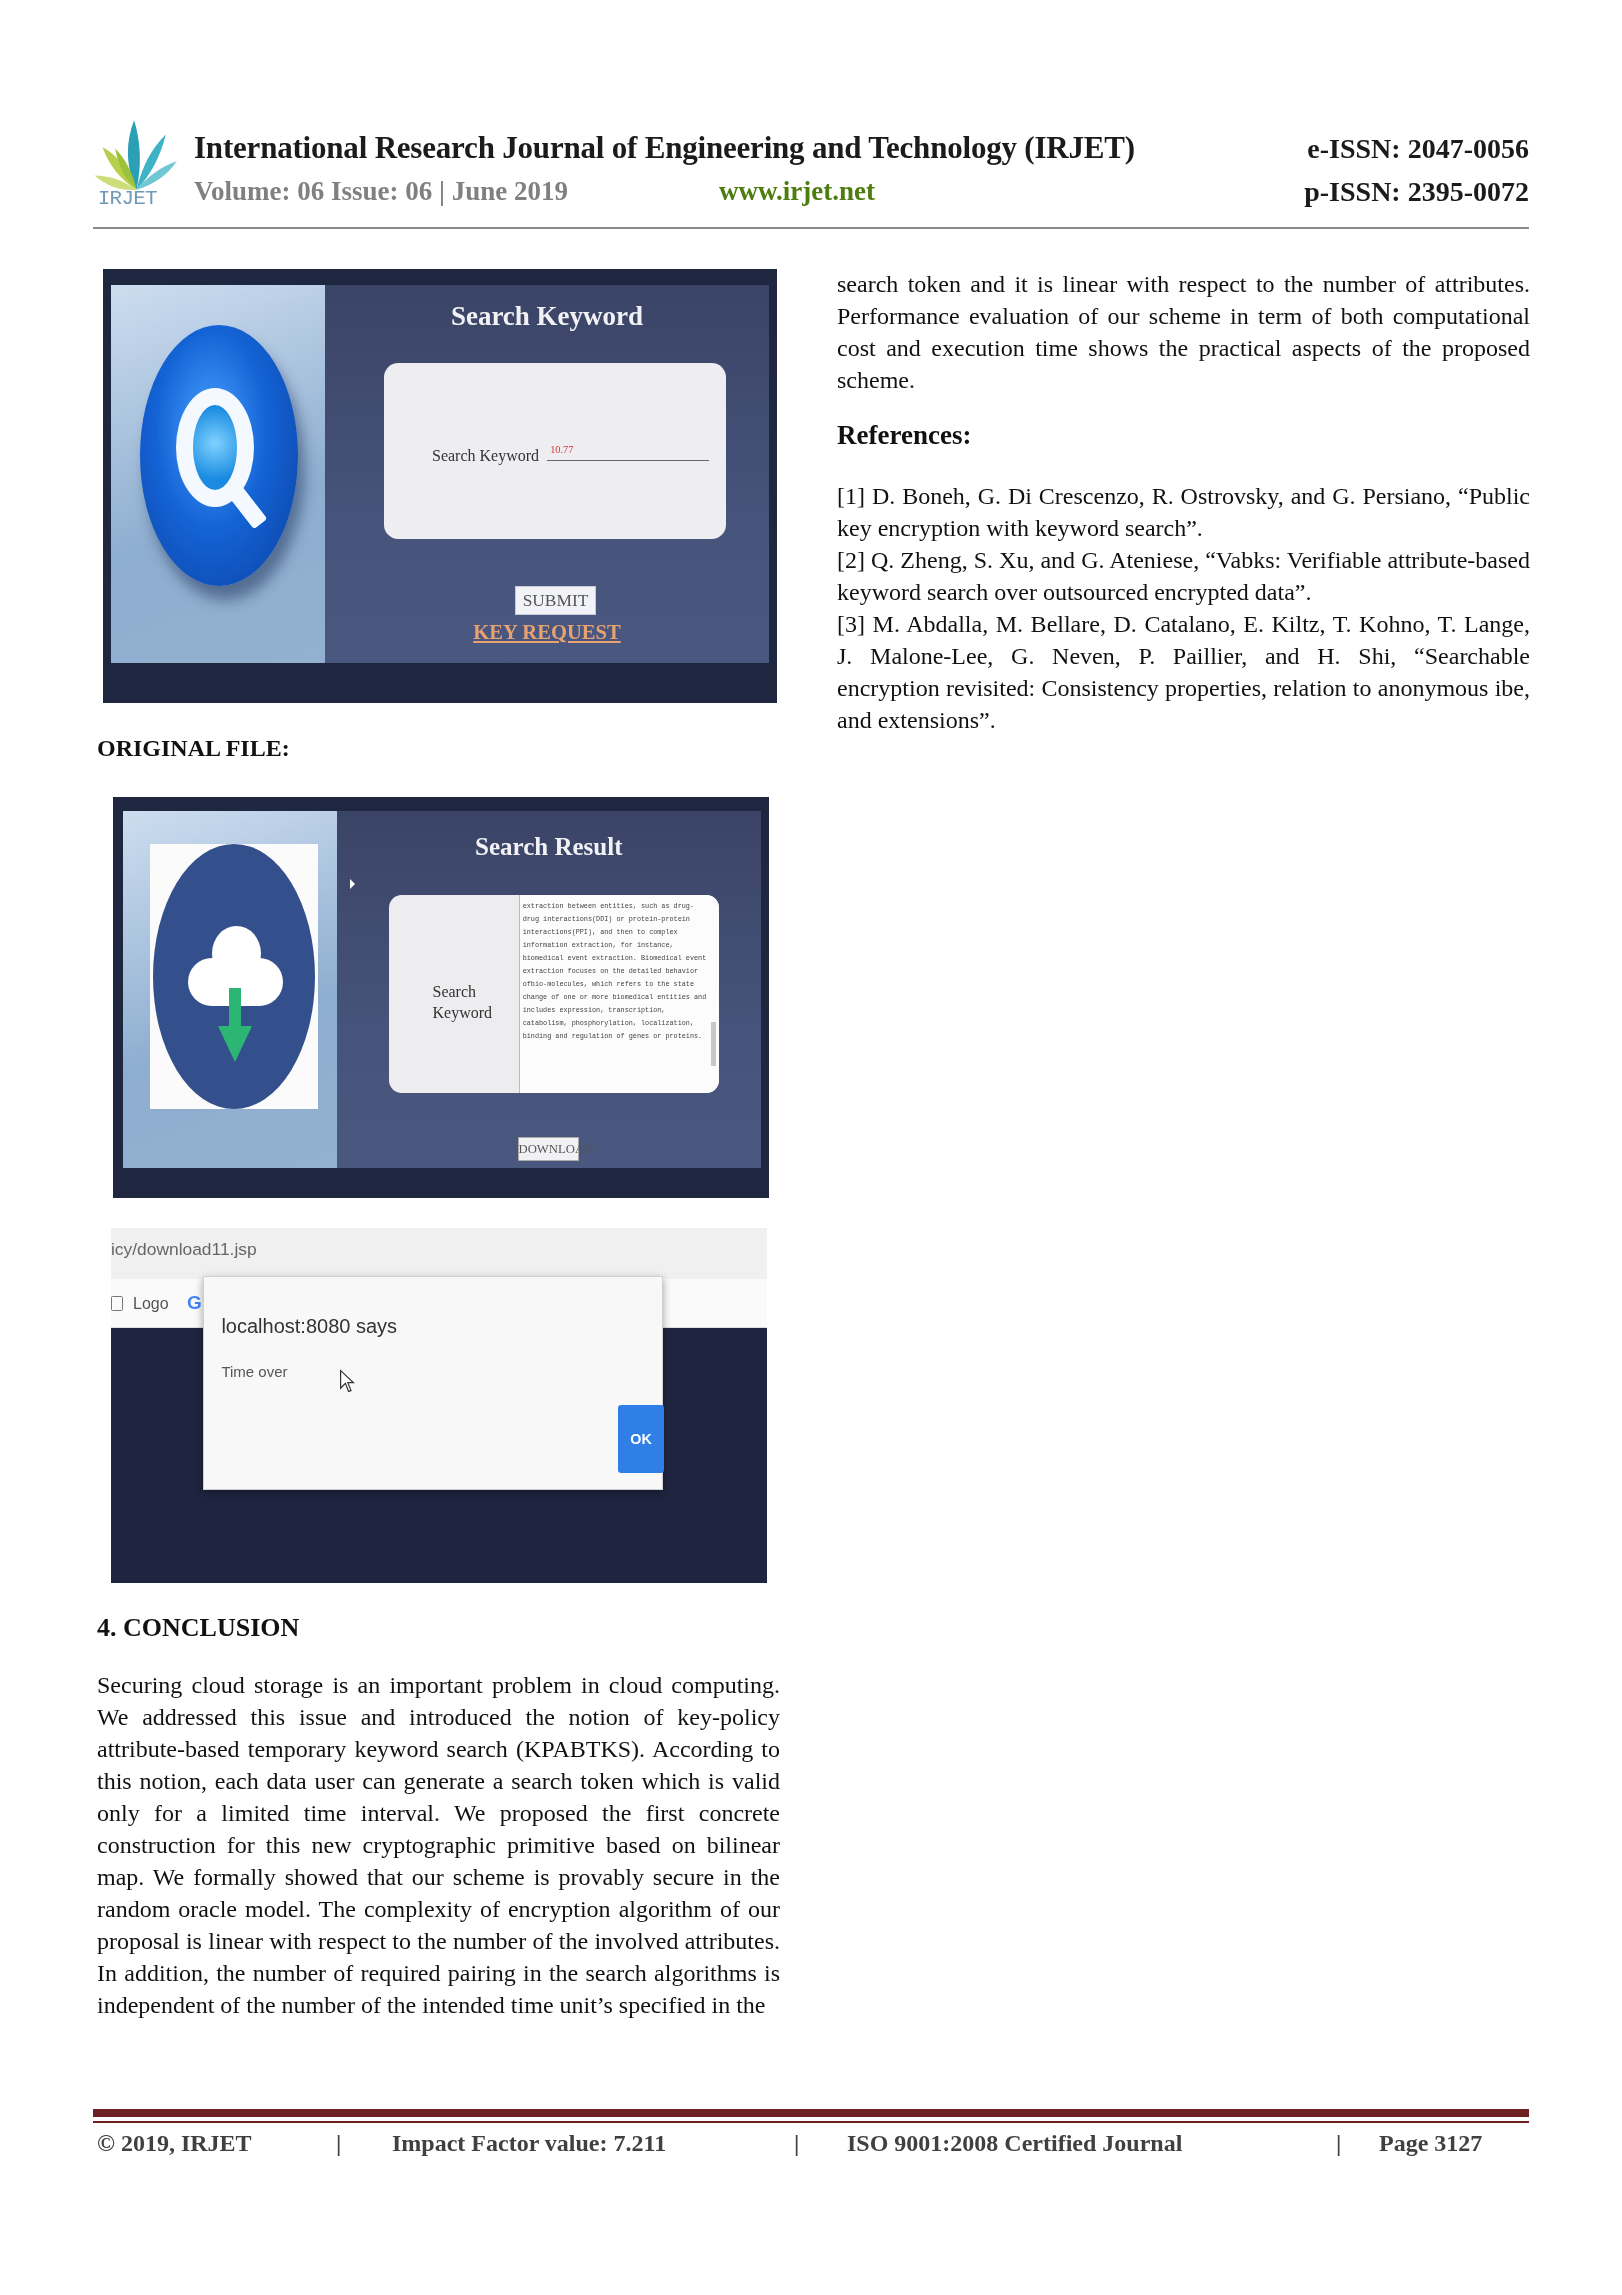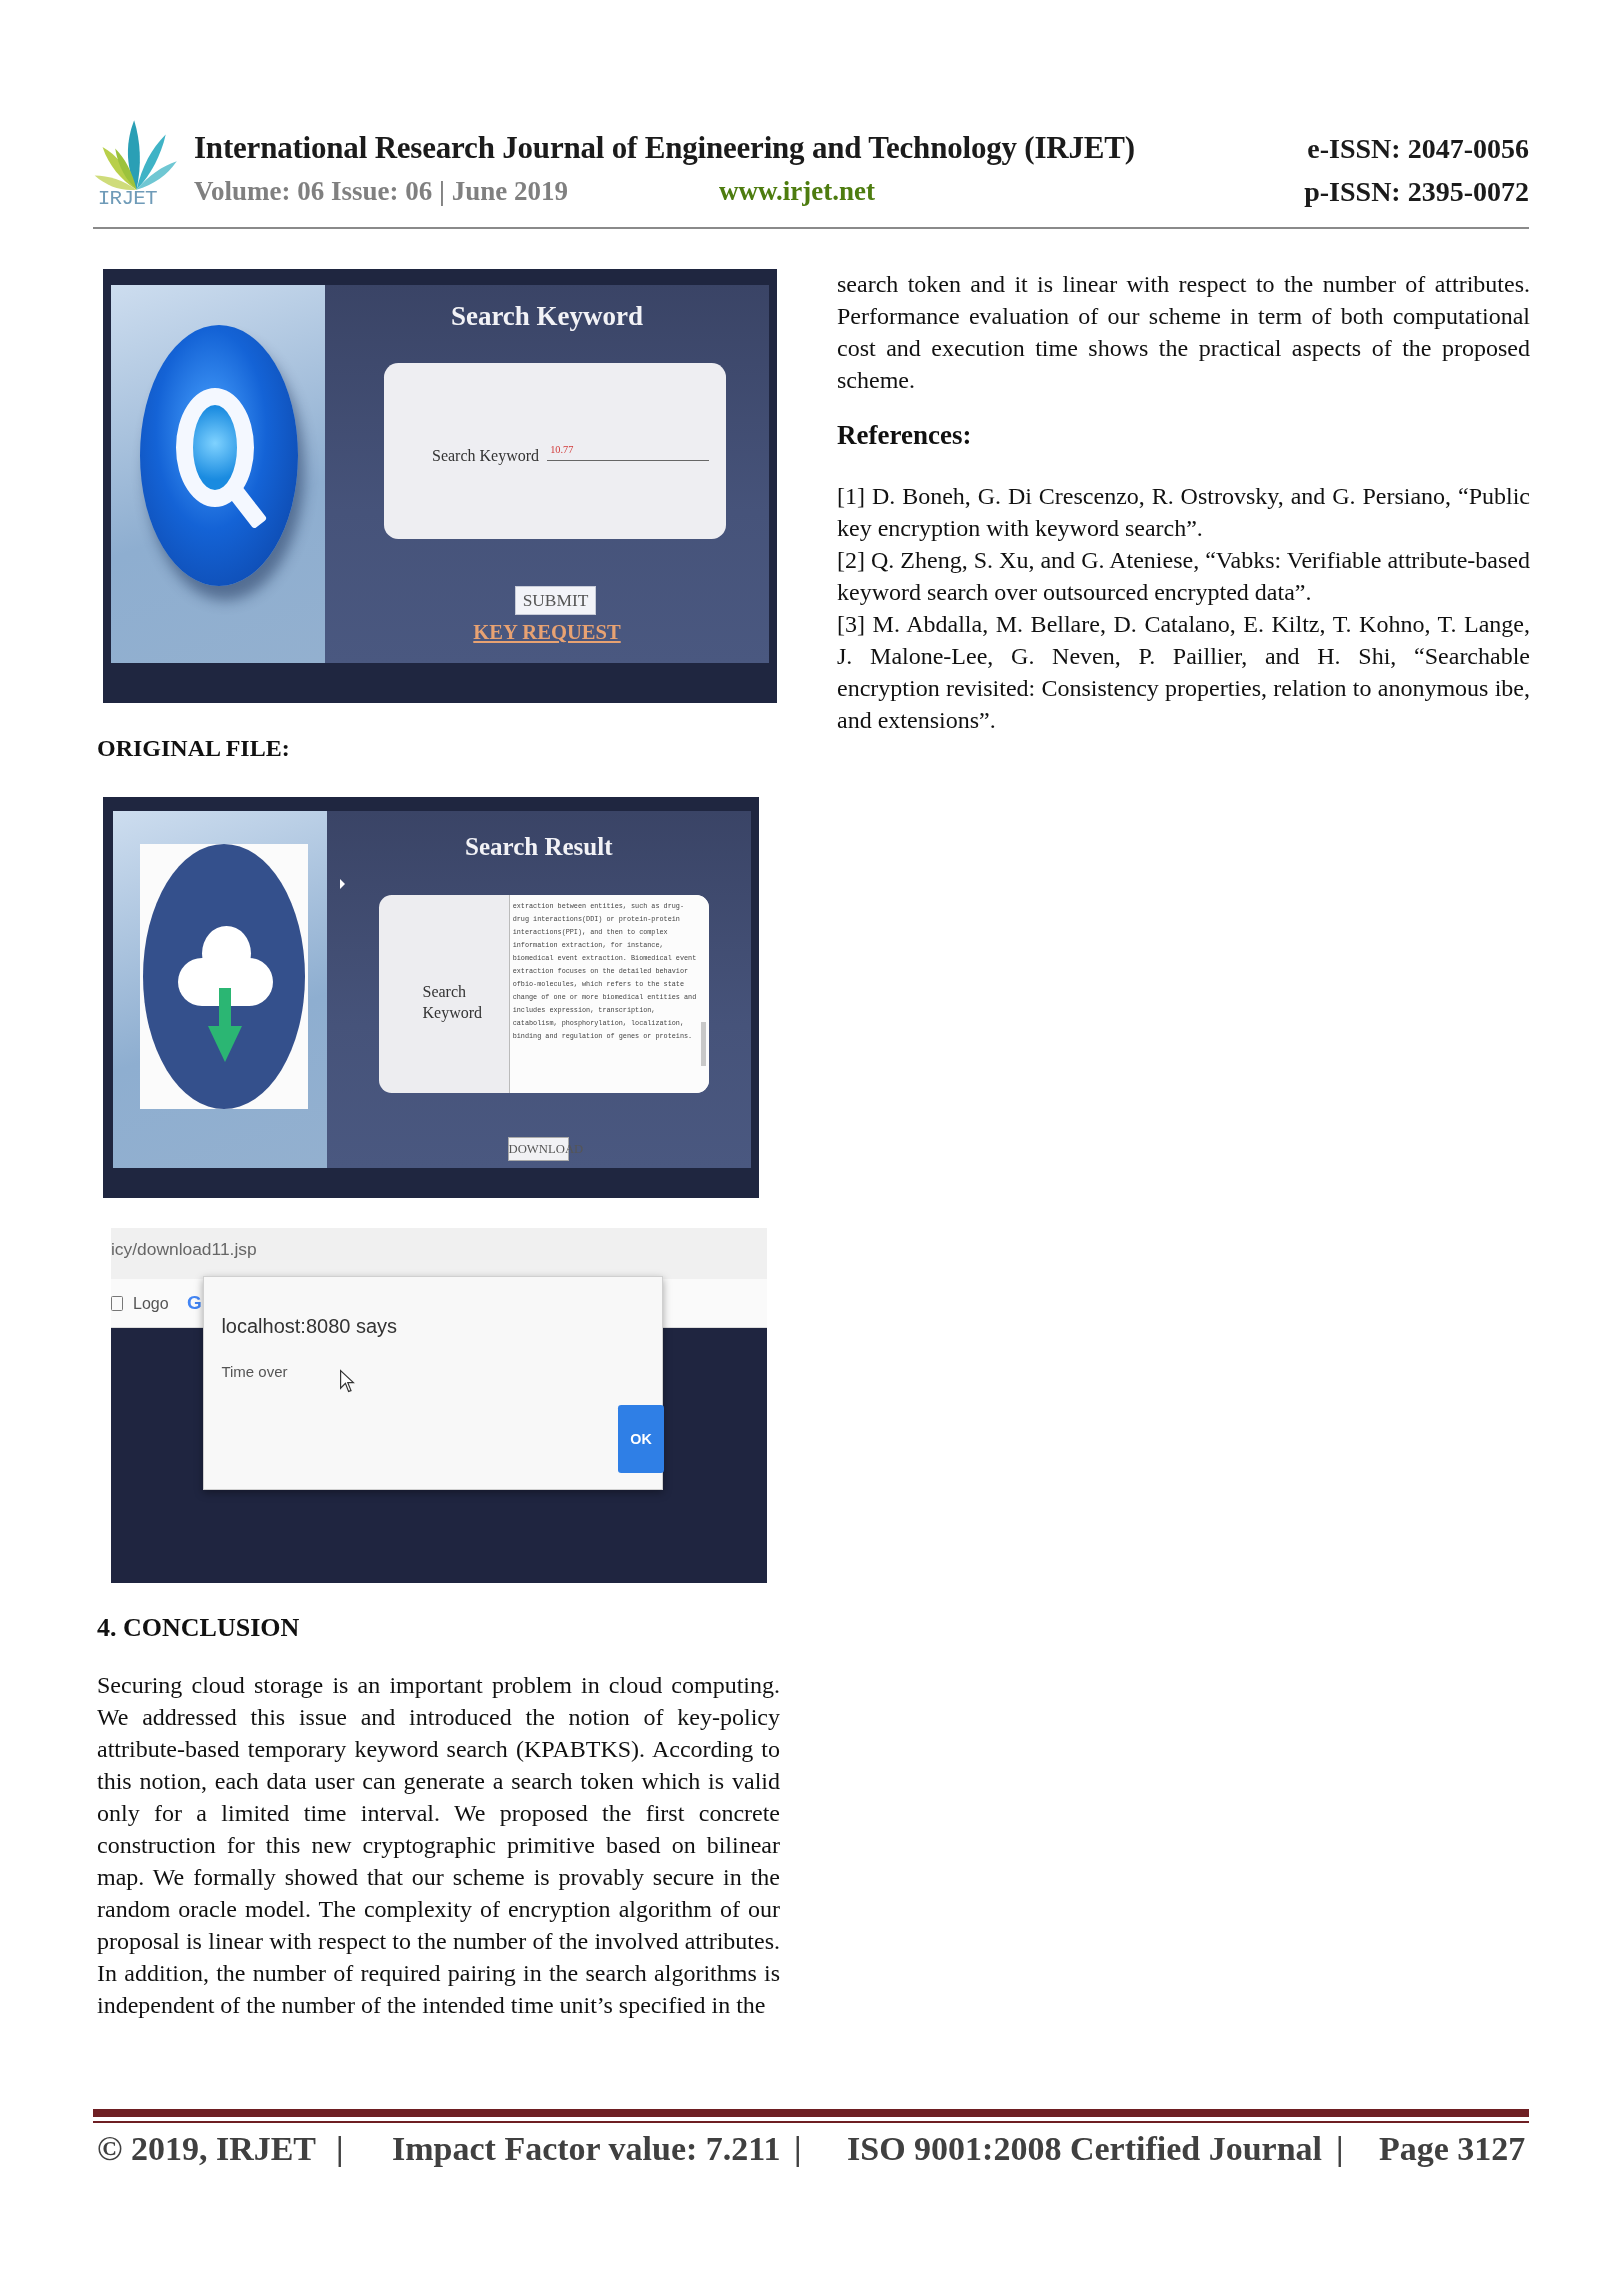--- a/index.html
+++ b/index.html
@@ -45,21 +45,21 @@
   .form-input { position: absolute; left: 163px; top: 76px; width: 162px; height: 22px; border: none;
                 border-bottom: 1.6px solid #666; background: transparent; font-size: 10.3px; color: #d23a3a;
                 font-family: "Liberation Serif", serif; padding: 0 0 0 3.2px; box-sizing: border-box; }
   .submit-btn { position: absolute; left: 404px; top: 301px; width: 79px; height: 27px; background: #f2f3f8;
                 border: 0.8px solid #c7cbd8; font-size: 17.4px; color: #555; font-family: "Liberation Serif", serif;
                 text-align: center; line-height: 27px; }
   .key-link { position: absolute; left: 214px; right: 0; top: 336px; text-align: center; font-size: 20.6px;
               font-weight: bold; color: #e8a272; text-decoration: underline; }
 
   
-  #shot2 { left: 103px; top: 797px; width: 656px; height: 401px; }
+  #shot2 { left: 113px; top: 797px; width: 656px; height: 401px; }
   #shot2 .app-inner { top: 14.3px; bottom: 30px; left: 9.5px; right: 8px; }
   .img-box { position: absolute; left: 27px; top: 33px; width: 168px; height: 265px; background: #fbfbfb; }
   .cloud-circle { position: absolute; left: 3.2px; top: 0; width: 162px; height: 265px; border-radius: 50%; background: #34508c; }
   .cloud { position: absolute; left: 32px; top: 82px; width: 101px; height: 79px; }
   .cloud .c1 { position: absolute; left: 27px; top: 0; width: 49px; height: 55px; background: #fff; border-radius: 50%; }
   .cloud .c2 { position: absolute; left: 3.2px; top: 32px; width: 95px; height: 48px; background: #fff; border-radius: 24px; }
   .arrow-shaft { position: absolute; left: 76px; top: 144px; width: 12.7px; height: 44px; background: #2bb673; }
   .arrow-head { position: absolute; left: 65px; top: 182px; width: 0; height: 0;
                 border-left: 17.4px solid transparent; border-right: 17.4px solid transparent; border-top: 36px solid #2bb673; }
   #shot2 .app-title { top: 22px; font-size: 25px; }
@@ -100,21 +100,21 @@
   .section-heading { position: absolute; left: 97px; top: 1613px; font-size: 26px; font-weight: bold; }
   .body-text { font-size: 24px; line-height: 32px; text-align: justify; }
   .conclusion-text { position: absolute; left: 97px; top: 1669px; width: 683px; }
   .right-col { position: absolute; left: 837px; top: 268px; width: 693px; }
   .ref-heading { font-size: 27px; font-weight: bold; margin: 24px 0 28.5px 0; }
   .ref-item { margin: 0; }
 
   
   .footer-rule-thick { position: absolute; left: 93px; top: 2109px; width: 1436px; height: 8px; background: #6e1f23; }
   .footer-rule-thin { position: absolute; left: 93px; top: 2121px; width: 1436px; height: 2.4px; background: #6e1f23; }
-  .footer { position: absolute; left: 97px; top: 2130px; width: 1433px; height: 40px; font-size: 34px; font-weight: bold;
+  .footer { position: absolute; left: 97px; top: 2130px; width: 1433px; height: 40px; font-size: 24px; font-weight: bold;
             color: #404040; white-space: nowrap; }
   .footer span { position: absolute; top: 0; }
 </style>
 </head>
 <body>
 
 <div class="header">
   <div class="logo">
     <svg width="87" height="79" viewBox="0 0 110 100">
       <path d="M55 92 C40 60 42 30 52 4 C60 30 62 60 55 92Z" fill="#2a9fb5"></path>

